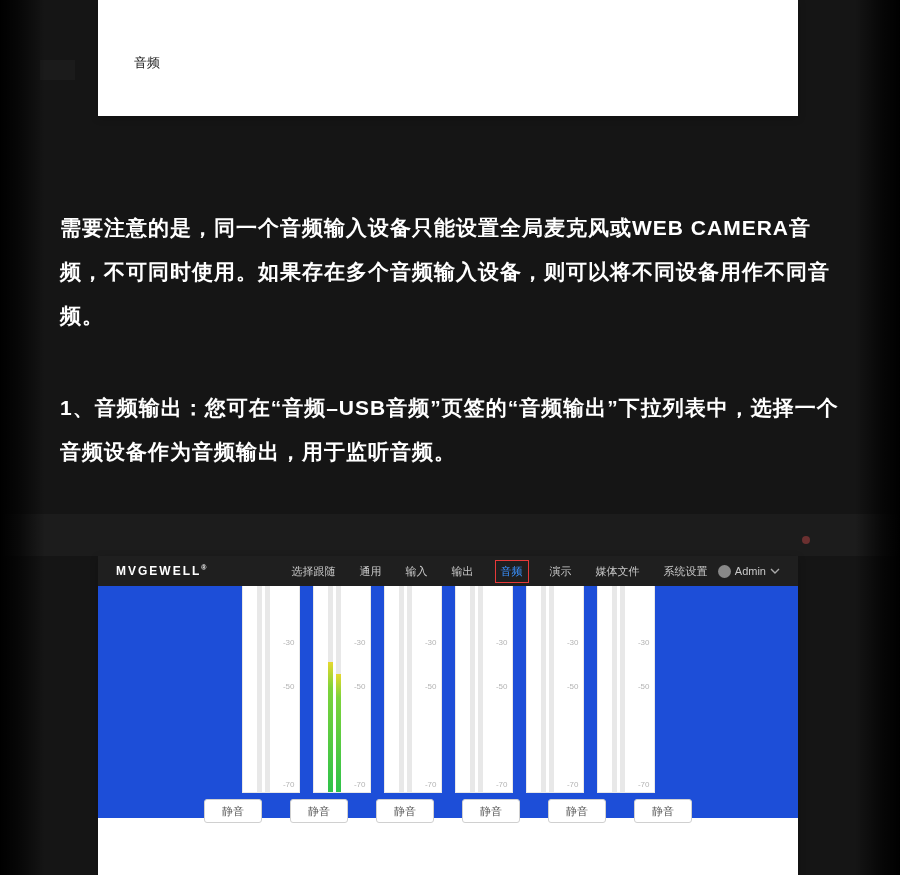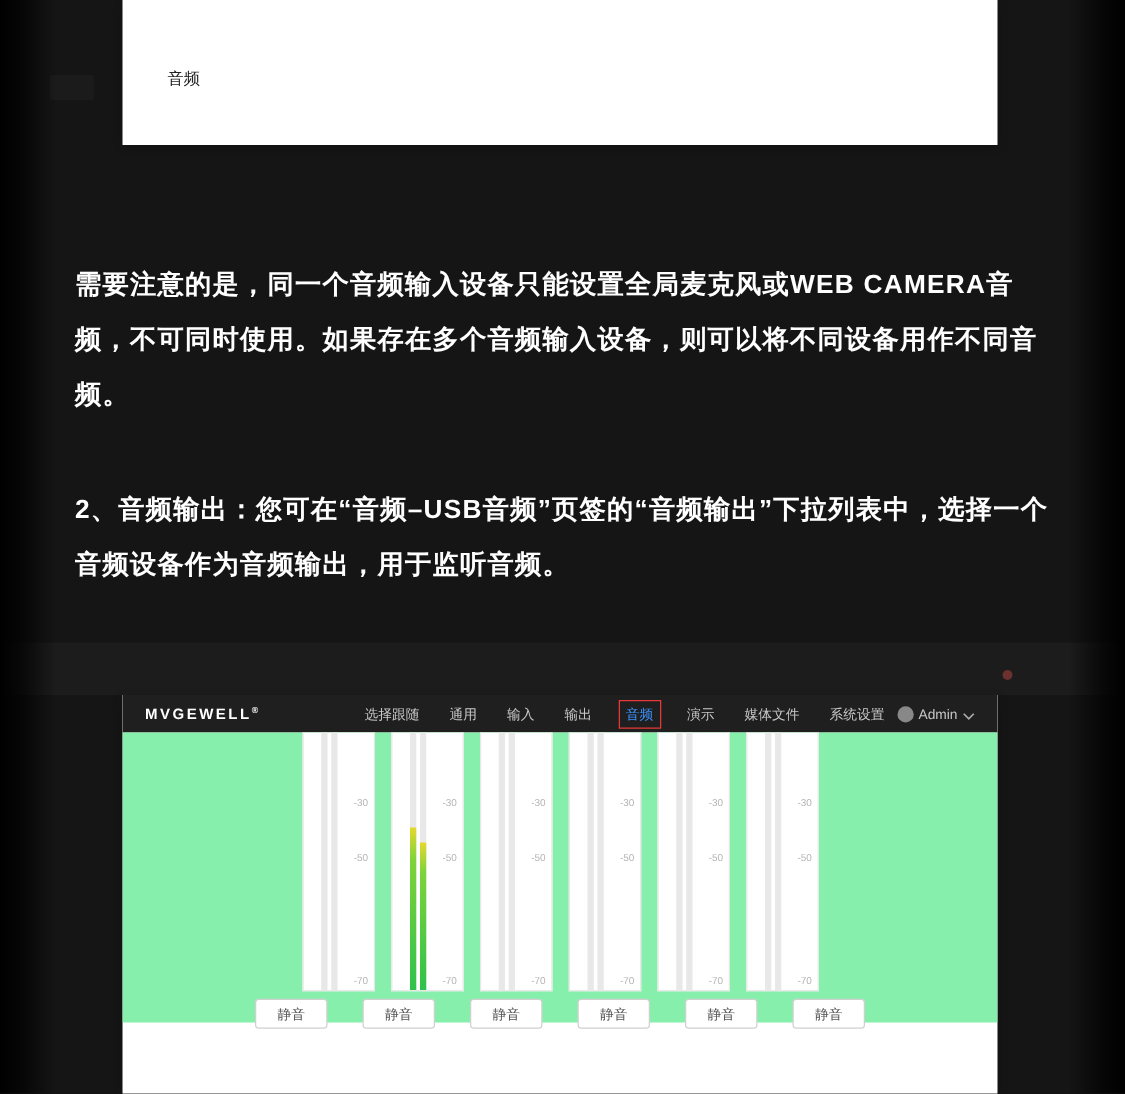--- a/index.html
+++ b/index.html
@@ -25,24 +25,24 @@
   .para2 { position:absolute; left:60px; top:386px; right:60px; color:#fff; font-size:21px; line-height:2.1; font-weight:bold; letter-spacing:1px; }
 
   
   .shot2 { position:absolute; left:98px; top:556px; width:700px; height:319px; background:#fff; box-shadow:0 2px 8px rgba(0,0,0,0.2); overflow:hidden; }
   .nav { height:30px; background:#1f1f1f; display:flex; align-items:center; font-size:11px; color:#c8c8c8; }
   .nav .brand { margin-left:18px; font-weight:bold; letter-spacing:2px; font-size:12px; color:#fff; font-family:Arial,sans-serif; }
   .nav .brand sup { font-size:7px; }
   .nav .menu { display:flex; gap:18px; margin-left:80px; }
   .nav .menu span { cursor:pointer; padding:4px 3px; }
   .nav .menu span.active { color:#3a92ff; border:1px solid #e63939; padding:3px 5px; }
-  .nav .admin { margin-left:auto; margin-right:18px; display:flex; align-items:flex-end; gap:4px; color:#c8c8c8; }
+  .nav .admin { margin-left:auto; margin-right:18px; display:flex; align-items:center; gap:4px; color:#c8c8c8; }
   .nav .admin .avatar { width:13px; height:13px; border-radius:50%; background:#888; display:inline-block; }
 
-  .meters-area { position:relative; height:232px; background:#86efac; }
+  .meters-area { position:relative; height:232px; background:#1d4ed8; }
   .meters { display:flex; justify-content:center; gap:13px; padding-top:0; }
   .meter { width:56px; height:206px; border-left:1px solid #e8e8e8; border-right:1px solid #e8e8e8; border-bottom:1px solid #e8e8e8; position:relative; background:#fff; }
   .meter .tick { position:absolute; right:4px; font-size:8px; color:#b4b4b4; text-align:right; }
   .meter .tick.t1 { top:8px; }
   .meter .tick.t2 { top:52px; }
   .meter .tick.t3 { top:96px; }
   .meter .tick.t4 { top:140px; }
   .meter .tick.t5 { bottom:3px; }
   .meter .bar-l { position:absolute; left:14px; width:5px; background:#e8e8e8; top:0; bottom:0; }
   .meter .bar-r { position:absolute; left:22px; width:5px; background:#e8e8e8; top:0; bottom:0; }
@@ -68,21 +68,21 @@
 <div class="bg-ghost"></div>
 <div class="bg-strip">
     <div class="dots"></div>
   </div>
 
 <div class="shot1">
   <div class="side-title">音频</div>
 </div>
 
 <div class="para1">需要注意的是，同一个音频输入设备只能设置全局麦克风或WEB CAMERA音频，不可同时使用。如果存在多个音频输入设备，则可以将不同设备用作不同音频。</div>
-<div class="para2">2、音频输出：您可在“音频–USB音频”页签的“音频输出”下拉列表中，选择一个音频设备作为音频输出，用于监听音频。</div>
+<div class="para2">1、音频输出：您可在“音频–USB音频”页签的“音频输出”下拉列表中，选择一个音频设备作为音频输出，用于监听音频。</div>
 
 <div class="shot2">
   <div class="nav">
     <span class="brand"><span>MVGEWELL</span><sup>®</sup></span>
     <div class="menu" id="nav-menu">
         <span>选择跟随</span>
         <span>通用</span>
         <span>输入</span>
         <span>输出</span>
         <span class="active">音频</span>

